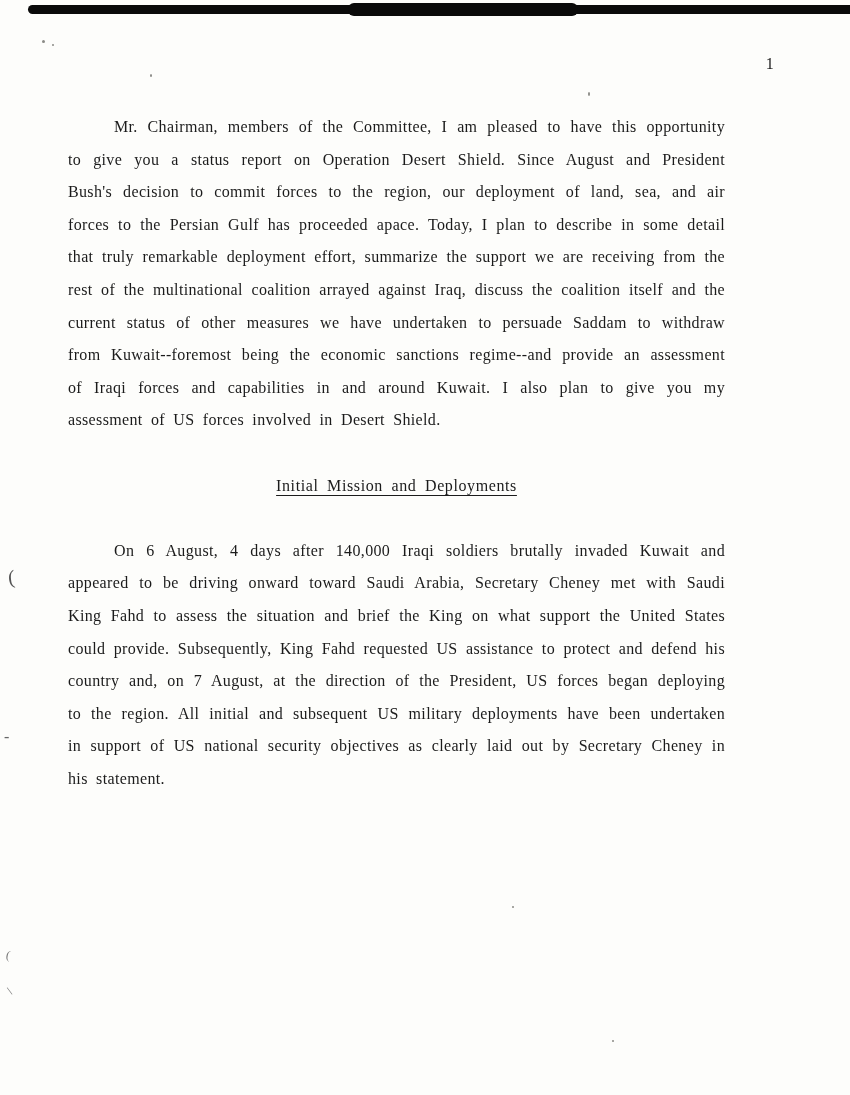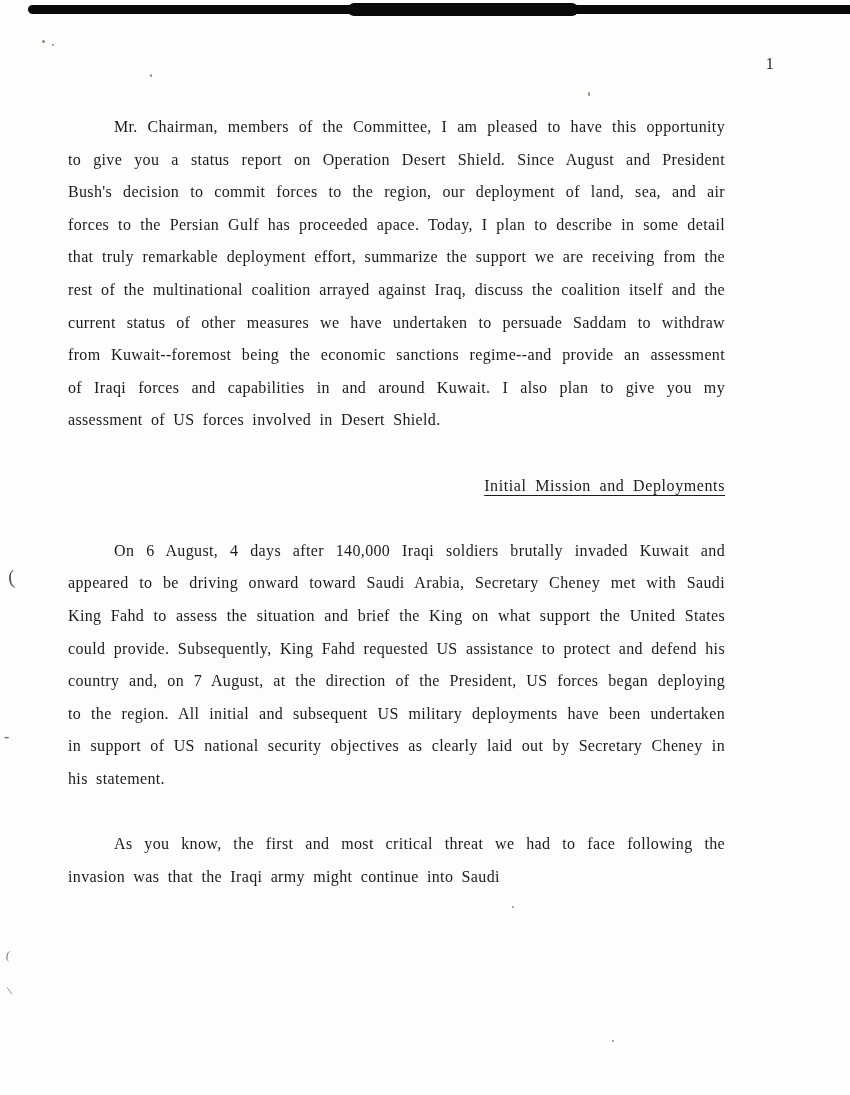--- a/index.html
+++ b/index.html
@@ -61,21 +61,21 @@
 
   .para {
     margin: 0 0 32.6px 0;
     text-indent: 46px;
   }
 
   .heading {
     font-size: 16px;
     font-weight: normal;
     margin: 0 0 32.6px 0;
-    text-align: right;
+    text-align: center;
     text-indent: 0;
     text-decoration: underline;
     text-underline-offset: 4px;
     letter-spacing: .6px;
   }
 
   
   .artifact {
     position: absolute;
     color: #555;
@@ -141,17 +141,16 @@
   <span class="speck speck-f"></span>
 
   <div class="body-text">
 
     <p class="para">Mr. Chairman, members of the Committee, I am pleased to have this opportunity to give you a status report on Operation Desert Shield. Since August and President Bush's decision to commit forces to the region, our deployment of land, sea, and air forces to the Persian Gulf has proceeded apace. Today, I plan to describe in some detail that truly remarkable deployment effort, summarize the support we are receiving from the rest of the multinational coalition arrayed against Iraq, discuss the coalition itself and the current status of other measures we have undertaken to persuade Saddam to withdraw from Kuwait--foremost being the economic sanctions regime--and provide an assessment of Iraqi forces and capabilities in and around Kuwait. I also plan to give you my assessment of US forces involved in Desert Shield.</p>
 
     <h2 class="heading">Initial Mission and Deployments</h2>
 
     <p class="para">On 6 August, 4 days after 140,000 Iraqi soldiers brutally invaded Kuwait and appeared to be driving onward toward Saudi Arabia, Secretary Cheney met with Saudi King Fahd to assess the situation and brief the King on what support the United States could provide. Subsequently, King Fahd requested US assistance to protect and defend his country and, on 7 August, at the direction of the President, US forces began deploying to the region. All initial and subsequent US military deployments have been undertaken in support of US national security objectives as clearly laid out by Secretary Cheney in his statement.</p>
 
-    <p class="para">As you know, the first and most critical threat we had to face following the invasion was that the Iraqi army might continue into Saudi</p>
 
   </div>
 
 </div>
 
 </body></html>

